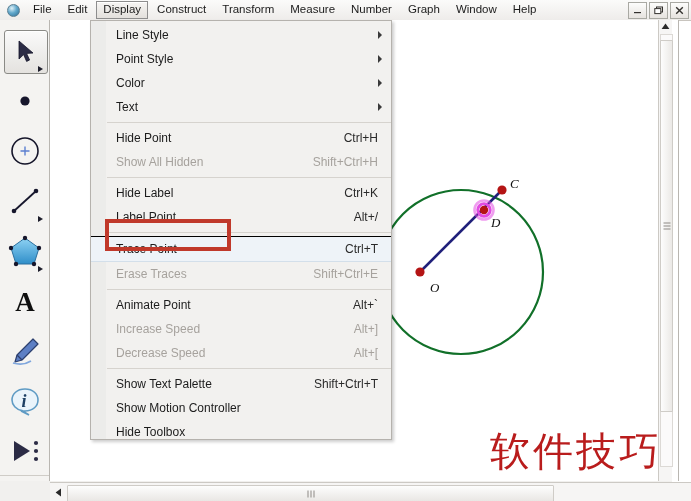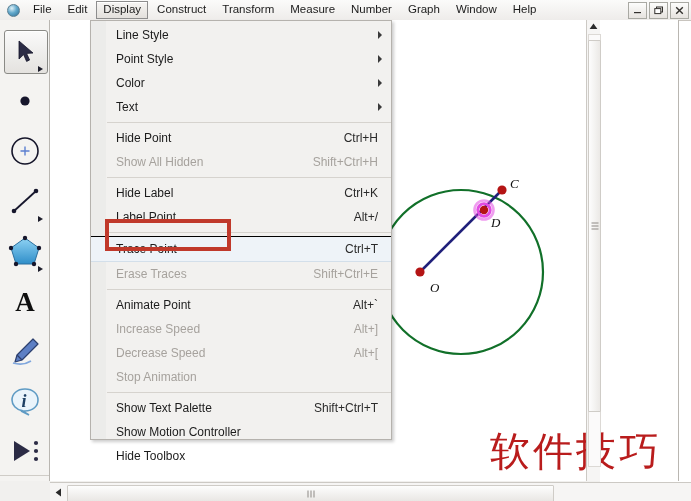--- a/index.html
+++ b/index.html
@@ -2,21 +2,21 @@
 <html><head>
 <meta charset="utf-8">
 <style>
   html,body{margin:0;padding:0;}
   body{
     width:691px;height:501px;overflow:hidden;
     font-family:"Liberation Sans",sans-serif;
     background:#ffffff;
     -webkit-font-smoothing:antialiased;
   }
-  #app{position:relative;width:600px;height:501px;background:#f1f0ee;}
+  #app{position:relative;width:672px;height:501px;background:#f1f0ee;}
 
   
   .menubar{
     position:absolute;left:0;top:0;width:691px;height:20px;
     background:linear-gradient(#fbfbfa,#eeecea);
     border-bottom:1px solid #c8c4be;
     display:flex;align-items:center;
   }
   .applogo{
     width:16px;height:14px;margin:0 4px 0 5px;flex:0 0 auto;position:relative;
@@ -386,23 +386,20 @@
           <span class="sc">Alt+`</span>
         </div>
         <div class="row disabled">
           <span class="lbl">Increase Speed</span>
           <span class="sc">Alt+]</span>
         </div>
         <div class="row disabled">
           <span class="lbl">Decrease Speed</span>
           <span class="sc">Alt+[</span>
         </div>
-        <div class="row disabled">
-          <span class="lbl">Stop Animation</span>
-        </div>
         <div class="sep"></div>
         <div class="row">
           <span class="lbl">Show Text Palette</span>
           <span class="sc">Shift+Ctrl+T</span>
         </div>
         <div class="row">
           <span class="lbl">Show Motion Controller</span>
         </div>
         <div class="row">
           <span class="lbl">Hide Toolbox</span>

